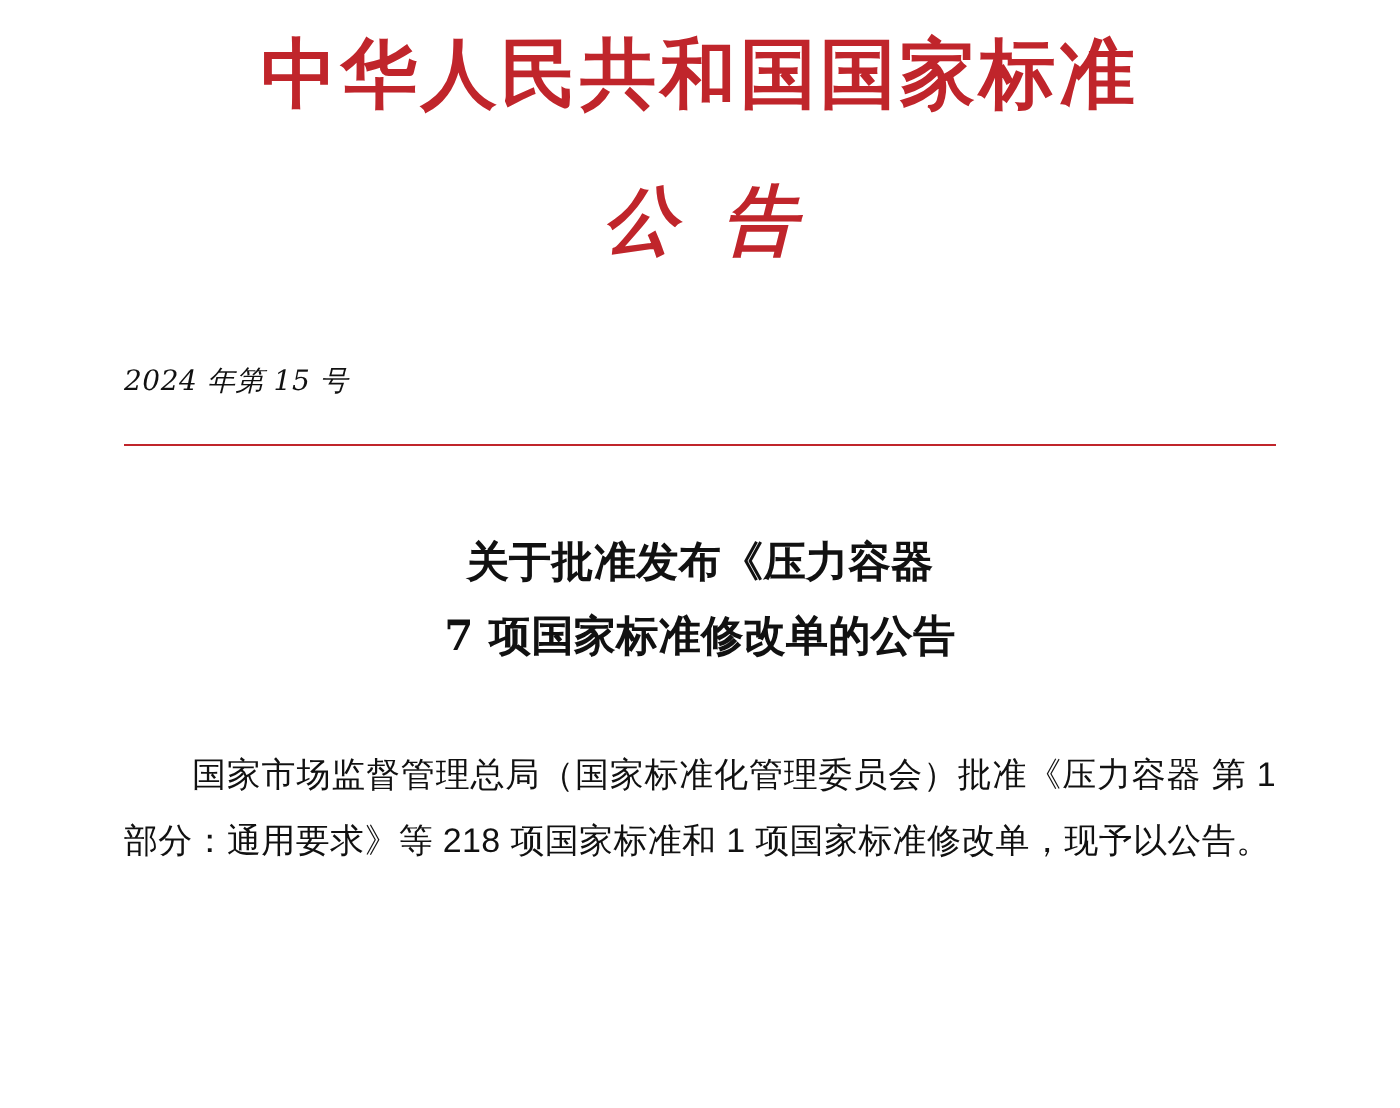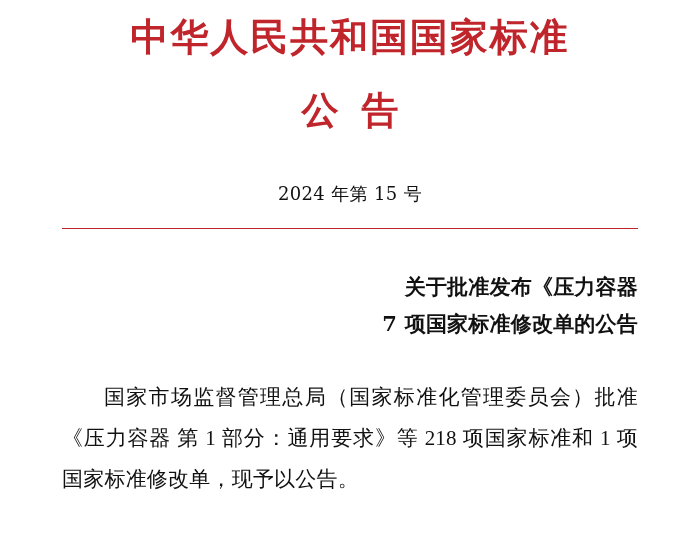--- a/index.html
+++ b/index.html
@@ -33,54 +33,56 @@
     line-height: 1.1;
     padding-top: 16px;
     letter-spacing: 0.05em;
   }
   .masthead-line2 {
     font-size: 37px;
     line-height: 1.1;
     padding-top: 32px;
     letter-spacing: 0.62em;
     text-indent: 0.62em;
+    font-style: italic;
   }
   .issue-no {
-    text-align: center;
-    font-size: 18px;
+    text-align: left;
+    font-size: 14px;
     color: #111111;
     padding-top: 52px;
     letter-spacing: 0.02em;
     font-family: "DejaVu Serif", "Liberation Serif", serif;
+    font-style: italic;
   }
   .rule {
     margin: 22px 0 0 0;
     border: none;
     border-top: 1.5px solid #c0252b;
     width: 100%;
   }
   .doc-title {
-    text-align: right;
+    text-align: center;
     font-size: 21px;
     font-weight: bold;
     line-height: 1.75;
     padding-top: 40px;
     letter-spacing: 0.01em;
     font-family: "DejaVu Serif", "Liberation Serif", serif;
   }
   .doc-title div {
     white-space: nowrap;
   }
   .body-text {
     padding-top: 34px;
-    font-size: 21px;
+    font-size: 17px;
     line-height: 1.95;
     text-align: justify;
     letter-spacing: 0.01em;
-    font-family: Liberation Serif, serif;
+    font-family: Liberation Sans, sans-serif;
   }
   .body-text p {
     margin: 0;
     text-indent: 2em;
   }
 </style>
 </head>
 <body>
 
 <div class="page">

